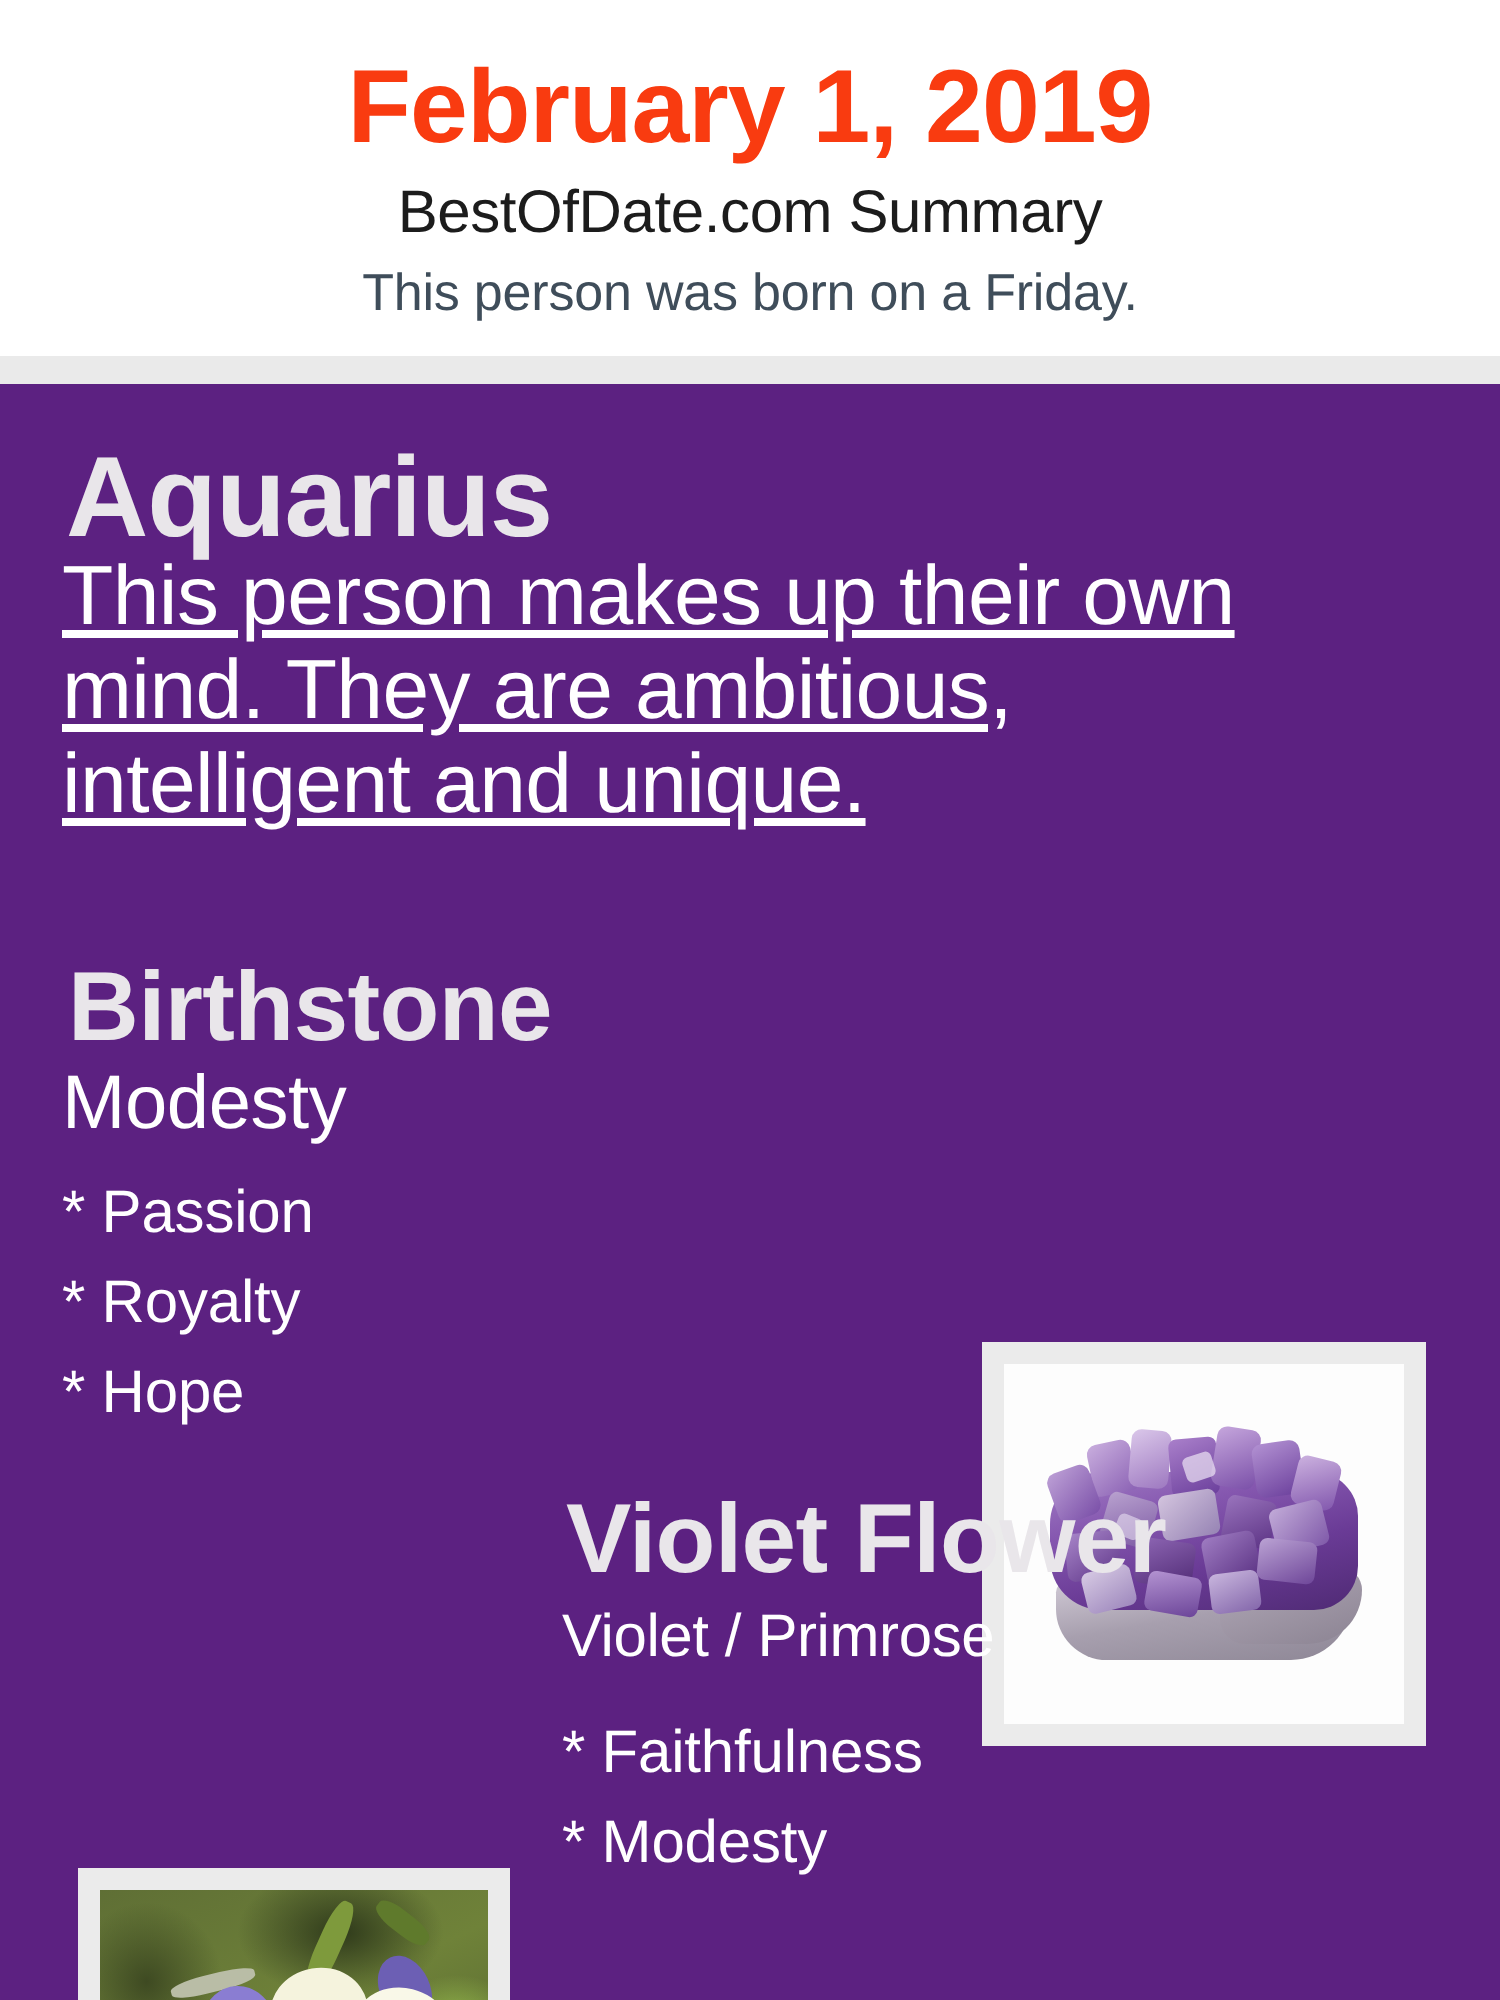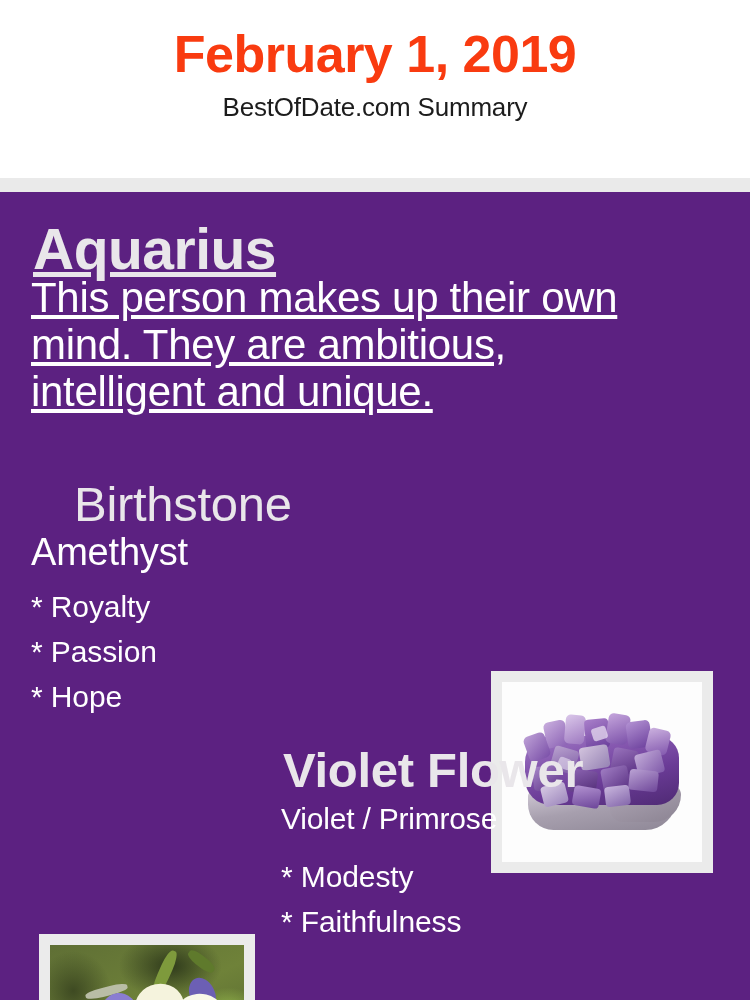--- a/index.html
+++ b/index.html
@@ -17,21 +17,21 @@
     position:absolute; left:0; top:0; width:750px; height:178px;
     background:#ffffff; text-align:center;
   }
   .date-title {
     position:absolute; left:0; top:24px; width:750px;
     font-size:52px; font-weight:bold; line-height:60px;
     color:#f93b10; letter-spacing:-0.5px; white-space:nowrap;
   }
   .site-summary {
     position:absolute; left:0; top:88px; width:750px;
-    font-size:26px; font-weight:normal; line-height:38px;
+    font-size:30px; font-weight:normal; line-height:38px;
     color:#1c1c1c; letter-spacing:-0.2px; white-space:nowrap;
   }
   .born-line {
     position:absolute; left:0; top:130px; width:750px;
     font-size:26px; font-weight:normal; line-height:33px;
     color:#3f4d5a; letter-spacing:-0.1px; white-space:nowrap;
   }
 
   
   .divider-band {
@@ -42,33 +42,33 @@
   
   .panel {
     position:absolute; left:0; top:192px; width:750px; height:808px;
     background:#5c2181;
   }
 
   
   .zodiac-name {
     position:absolute; left:33px; top:25px;
     font-size:57px; font-weight:bold; line-height:64px;
-    color:#e9e6ea; letter-spacing:-0.5px; white-space:nowrap;text-decoration:underline;
+    color:#e9e6ea; letter-spacing:-0.5px; white-space:nowrap;
   }
   .zodiac-desc {
     position:absolute; left:31px; top:82px; width:650px;
     font-size:42px; font-weight:normal; line-height:47px;
     color:#ffffff; letter-spacing:-0.3px;text-decoration:underline;
   }
 
   
   .stone-title {
     position:absolute; left:34px; top:284px;
-    font-size:49px; font-weight:normal; line-height:56px;
-    color:#e9e6ea; letter-spacing:-0.3px; white-space:nowrap;margin-left:40px;
+    font-size:49px; font-weight:bold; line-height:56px;
+    color:#e9e6ea; letter-spacing:-0.3px; white-space:nowrap;
   }
   .stone-name {
     position:absolute; left:31px; top:338px;
     font-size:38px; font-weight:normal; line-height:44px;
     color:#ffffff; letter-spacing:-0.2px; white-space:nowrap;
   }
   .stone-traits { position:absolute; left:31px; top:392px; width:420px; }
   .stone-traits .trait {
     font-size:30px; font-weight:normal; line-height:45px;
     color:#ffffff; letter-spacing:-0.1px; white-space:nowrap;
@@ -133,34 +133,35 @@
   }
 </style>
 </head>
 <body>
 
 <div class="page">
 
   <div class="header">
     <div class="date-title">February 1, 2019</div>
     <div class="site-summary">BestOfDate.com Summary</div>
+    <div class="born-line">This person was born on a Friday.</div>
   </div>
 
   <div class="divider-band"></div>
 
   <div class="panel">
 
     <div class="zodiac-name">Aquarius</div>
     <div class="zodiac-desc">This person makes up their own mind. They are ambitious, intelligent and unique.</div>
 
     <div class="stone-title">Birthstone</div>
-    <div class="stone-name">Amethyst</div>
+    <div class="stone-name">Modesty</div>
     <div class="stone-traits">
+      <div class="trait">* Passion</div>
       <div class="trait">* Royalty</div>
-      <div class="trait">* Passion</div>
       <div class="trait">* Hope</div>
     </div>
 
     <div class="photo-frame" id="amethyst-frame">
       <div class="photo amethyst-photo">
         <div class="am-stone">
 
           <div class="am-sh" style="left:6%;top:66%;width:88%;height:33%;background:linear-gradient(170deg,#cfc8d4 0%,#a79fae 45%,#8e8796 100%);border-radius:6px 10px 36px 30px;"></div>
           <div class="am-sh" style="left:55%;top:60%;width:42%;height:32%;background:linear-gradient(160deg,#b3aab9 0%,#8b8392 100%);border-radius:10px 12px 30px 14px;"></div>
 
@@ -189,22 +190,22 @@
 
           <div class="am-sh" style="left:44%;top:12%;width:9%;height:11%;background:#e7dcf0;opacity:.75;border-radius:3px;transform:rotate(-18deg);"></div>
           <div class="am-sh" style="left:24%;top:38%;width:8%;height:9%;background:#efe7f5;opacity:.55;border-radius:3px;transform:rotate(22deg);"></div>
         </div>
       </div>
     </div>
 
     <div class="flower-title">Violet Flower</div>
     <div class="flower-name">Violet / Primrose</div>
     <div class="flower-traits">
+      <div class="trait">* Faithfulness</div>
       <div class="trait">* Modesty</div>
-      <div class="trait">* Faithfulness</div>
     </div>
 
     <div class="photo-frame" id="flower-frame">
       <div class="photo flower-photo">
         <div class="fl-bg"></div>
 
         <div class="fl-stem" style="left:56%;top:2%;width:6%;height:26%;transform:rotate(24deg);"></div>
         <div class="fl-stem" style="left:18%;top:24%;width:22%;height:5%;transform:rotate(-14deg);background:#b9bda6;"></div>
         <div class="fl-stem" style="left:70%;top:6%;width:16%;height:6%;transform:rotate(38deg);background:#5f7a2c;"></div>
 

